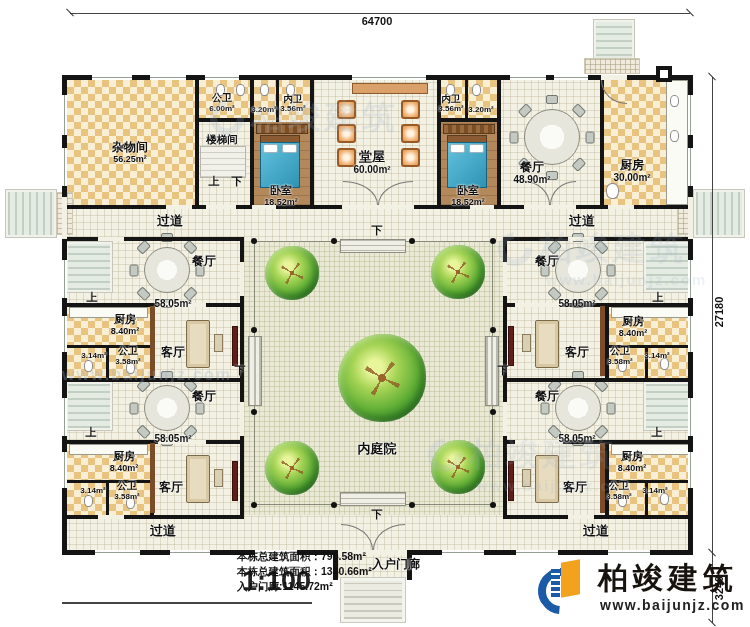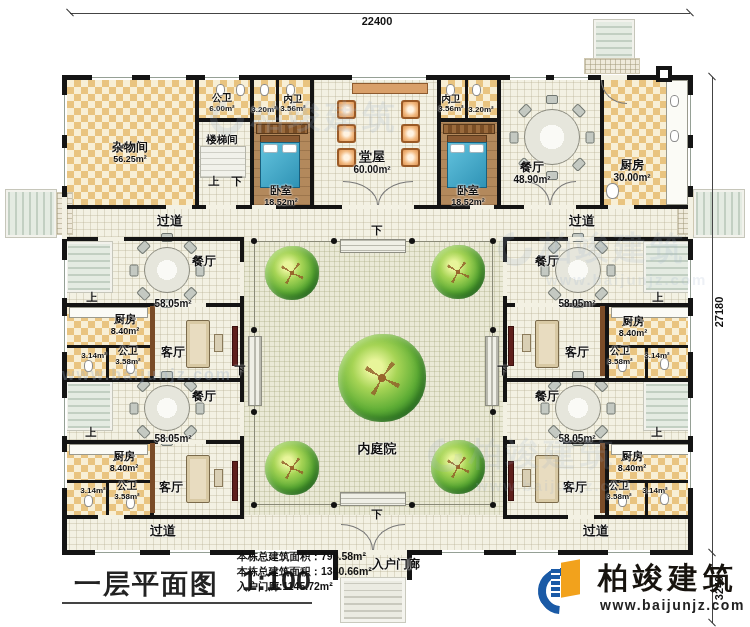--- a/index.html
+++ b/index.html
@@ -92,21 +92,21 @@
   .logo-bldg{position:absolute;z-index:9;background:#f2a21c;transform:skewY(-10deg)}
 </style>
 </head>
 <body>
 
 <div id="canvas">
 
   <div class="dimline" style="left:70px;top:13px;width:620px;height:1px"></div>
   <div class="tick" style="left:65px;top:12px"></div>
   <div class="tick" style="left:685px;top:12px"></div>
-  <div class="dimtxt" style="left:377px;top:21px">22400</div>
+  <div class="dimtxt" style="left:377px;top:21px">64700</div>
   <div class="dimline" style="left:712px;top:77px;width:1px;height:476px"></div>
   <div class="dimline" style="left:712px;top:553px;width:1px;height:70px"></div>
   <div class="tick" style="left:707px;top:76px"></div>
   <div class="tick" style="left:707px;top:552px"></div>
   <div class="tick" style="left:707px;top:622px"></div>
   <div class="dimtxt vert" style="left:719px;top:312px">27180</div>
   <div class="dimtxt vert" style="left:719px;top:588px">3240</div>
 
   <div class="floor" style="left:62px;top:75px;width:631px;height:480px"></div>
   <div class="court" style="left:244px;top:241px;width:259px;height:274px"></div>
@@ -542,21 +542,20 @@
     <div class="wm-row">
         <span class="wm-ic"></span>
     <span class="wm-t">柏竣建筑</span>
       </div>
     <span class="wm-u" style="margin-left:48px">www.baijunjz.com</span>
     </div>
   <div class="wm" style="left:62px;top:366px;opacity:.30">
     <span class="wm-u" style="font-size:16px">www.baijunjz.com</span>
     </div>
 
-  <div class="title-txt" style="left:74px;top:566px;font-size:27px;letter-spacing:2px">一层平面图</div>
   <div class="title-txt" style="left:242px;top:566px;font-size:27px">1:100</div>
   <div class="abs" style="left:62px;top:602px;width:250px;height:2px;background:#444;z-index:8"></div>
 
   <div class="stats" style="left:237px;top:549px">
     <div>本栋总建筑面积：798.58m²</div>
     <div>本栋总建筑面积：1340.66m²</div>
     <div>入户门廊:1145.72m²</div>
   </div>
 
   <div>

